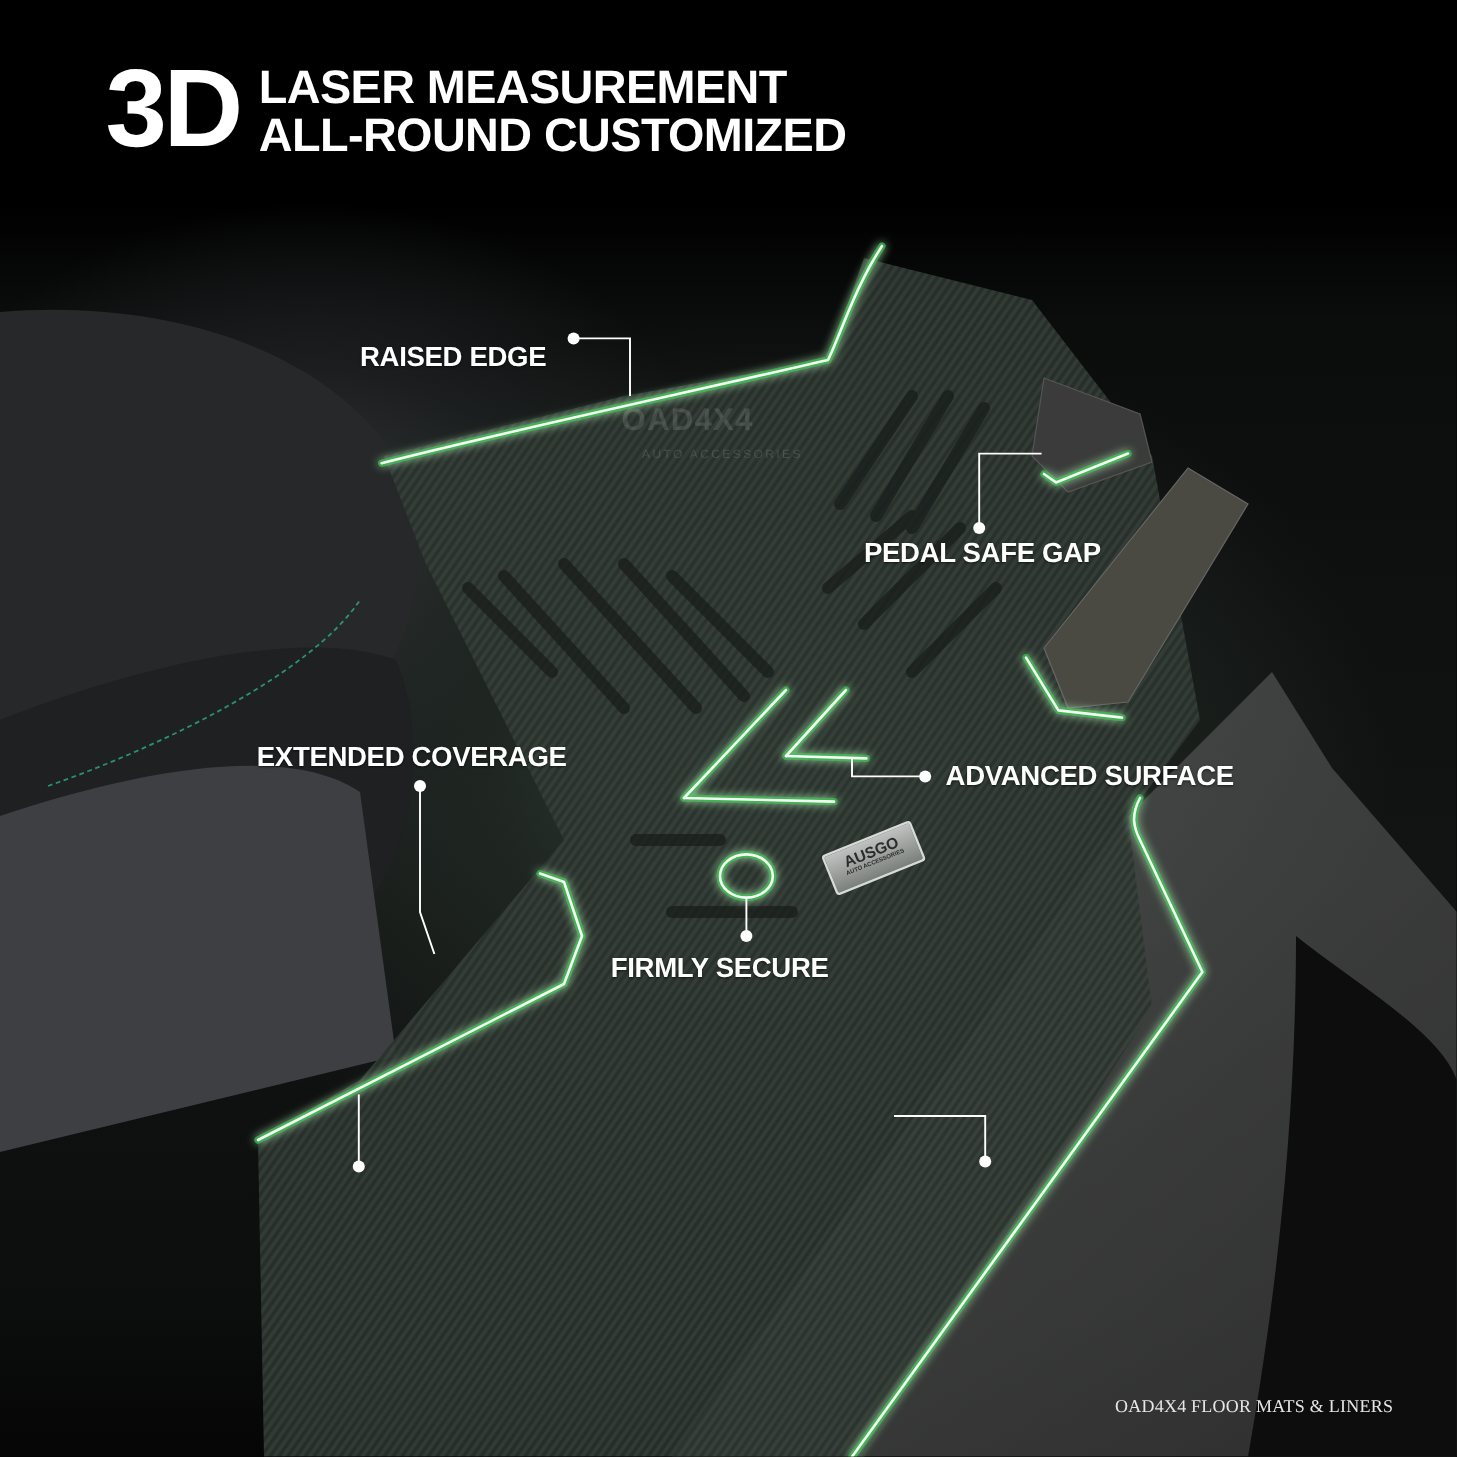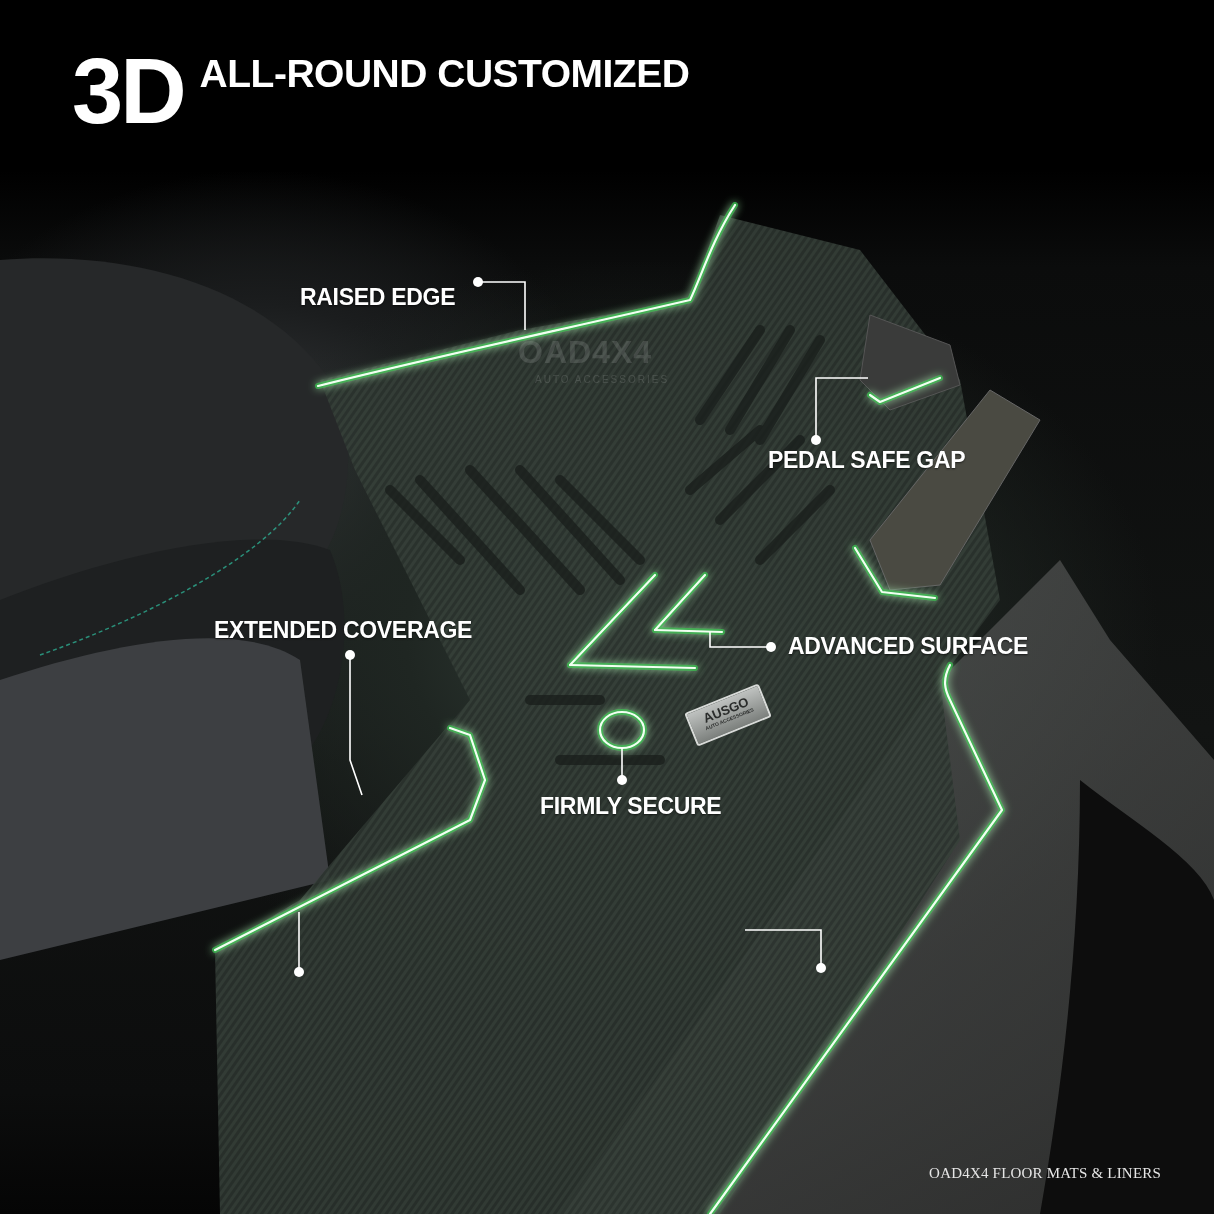--- a/index.html
+++ b/index.html
@@ -4,28 +4,28 @@
 <style>
   html, body { margin:0; padding:0; background:#000; }
   body { width:1214px; height:1214px; position:relative; overflow:hidden;
          font-family:"Liberation Sans", "DejaVu Sans", sans-serif; }
   .stage { position:absolute; inset:0; width:1214px; height:1214px;
            background:
              radial-gradient(ellipse 520px 380px at 640px 640px, #34403a 0%, #1f2622 45%, rgba(10,12,11,0) 100%),
              radial-gradient(ellipse 360px 300px at 260px 470px, #3a3d3f 0%, #1b1d1e 55%, rgba(0,0,0,0) 100%),
              linear-gradient(180deg, #000 0%, #000 14%, #0b0c0c 22%, #121413 60%, #0c0d0d 90%, #050505 100%); }
   svg.art { position:absolute; left:0; top:0; }
-  .headline { position:absolute; left:72px; top:52px; display:flex; align-items:flex-start; }
+  .headline { position:absolute; left:88px; top:52px; display:flex; align-items:flex-start; }
   .big3d { color:#fff; font-weight:700; font-size:92px; line-height:78px; letter-spacing:-3px; }
   .lines { margin-left:16px; margin-top:2px; }
   .line { color:#fff; font-weight:700; font-size:39px; line-height:40px; letter-spacing:-0.5px; white-space:nowrap; }
   .callout { position:absolute; color:#fff; font-weight:700; font-size:23px; letter-spacing:-0.3px;
              white-space:nowrap; text-shadow:0 1px 2px rgba(0,0,0,.6); }
   .footer { position:absolute; right:53px; top:1165px; color:#e6e6e6; font-size:15px; letter-spacing:0.2px;font-family:Liberation Serif, serif; }
-  .wm { position:absolute; left:518px; top:334px; color:rgba(255,255,255,.13); font-weight:700; font-size:32px; letter-spacing:1px; }
+  .wm { position:absolute; left:518px; top:334px; color:rgba(255,255,255,.13); font-weight:700; font-size:26px; letter-spacing:1px; }
   .wm-sub { position:absolute; left:535px; top:374px; color:rgba(255,255,255,.13); font-size:10px; letter-spacing:2px; }
   .badge { position:absolute; left:688px; top:697px; width:76px; height:32px; transform:rotate(-22deg);
            background:linear-gradient(180deg,#bfc2c0,#7c807d); border:2px solid #d8dad8; border-radius:3px;
            color:#2a2c2b; font-weight:700; font-size:13px; text-align:center; line-height:22px; }
   .badge small { display:block; font-size:5px; line-height:5px; margin-top:-4px; }
 </style>
 </head>
 <body>
 
 <div class="stage">
@@ -129,24 +129,25 @@
   <div class="wm-sub">AUTO ACCESSORIES</div>
 
   <div class="badge">
     <span>AUSGO</span>
     <small>AUTO ACCESSORIES</small>
   </div>
 
   <div class="headline">
     <div class="big3d">3D</div>
     <div class="lines">
+      <div class="line">LASER MEASUREMENT</div>
       <div class="line">ALL-ROUND CUSTOMIZED</div>
     </div>
   </div>
 
   <div class="callout" style="left:300px; top:284px;">RAISED EDGE</div>
-  <div class="callout" style="left:720px; top:447px;margin-left:48px;">PEDAL SAFE GAP</div>
+  <div class="callout" style="left:720px; top:447px;">PEDAL SAFE GAP</div>
   <div class="callout" style="left:788px; top:633px;">ADVANCED SURFACE</div>
   <div class="callout" style="left:214px; top:617px;">EXTENDED COVERAGE</div>
-  <div class="callout" style="left:540px; top:793px;">FIRMLY SECURE</div>
+  <div class="callout" style="left:509px; top:793px;">FIRMLY SECURE</div>
 
   <div class="footer">OAD4X4 FLOOR MATS &amp; LINERS</div>
 </div>
 
 </body></html>

